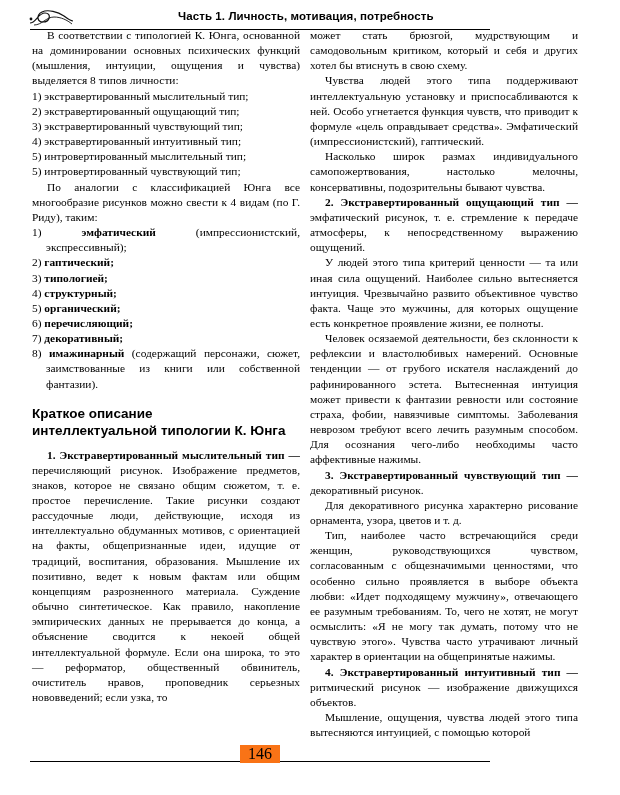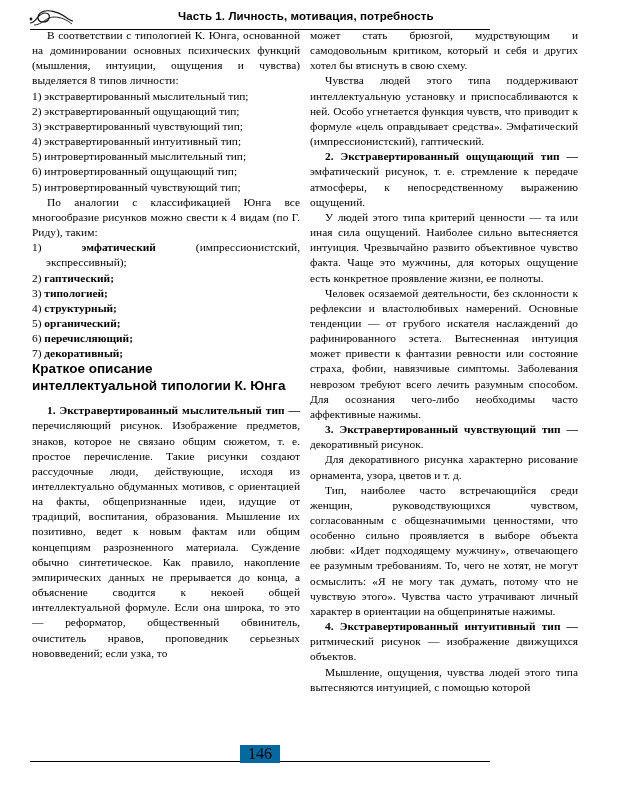--- a/index.html
+++ b/index.html
@@ -86,20 +86,21 @@
     padding-left: 14px;
     text-indent: -14px;
   }
   .b { font-weight: bold; }
   .sechead {
     font-family: "Liberation Sans", sans-serif;
     font-weight: bold;
     font-size: 13.5px;
     line-height: 1.25;
     text-align: left;
+    margin-top: 14px;
     margin-bottom: 8px;
     text-indent: 0;
   }
   
   .footer {
     position: absolute;
     left: 30px;
     right: 30px;
     bottom: 26px;
     height: 24px;
@@ -109,21 +110,21 @@
     left: 0;
     right: 0;
     top: 16px;
     border-bottom: 1px solid #000;
   }
   .pageno-wrap {
     position: absolute;
     left: 50%;
     top: 0;
     transform: translateX(-50%);
-    background: #0369a1;
+    background: #f97316;
     padding: 0 8px;
     z-index: 2;
   }
 </style>
 </head>
 <body>
 
 <div class="page">
 
   <div class="header">
@@ -141,44 +142,45 @@
   <div class="columns">
 
     <div class="col">
       <p class="ind">В соответствии с типологией К. Юнга, основанной на доминировании основных психических функций (мышления, интуиции, ощущения и чувства) выделяется 8 типов личности:</p>
 
       <p class="listline">1) экстравертированный мыслительный тип;</p>
       <p class="listline">2) экстравертированный ощущающий тип;</p>
       <p class="listline">3) экстравертированный чувствующий тип;</p>
       <p class="listline">4) экстравертированный интуитивный тип;</p>
       <p class="listline">5) интровертированный мыслительный тип;</p>
-      <p class="listline">6) интровертированный ощущающий тип;</p>
       <p class="listline">5) интровертированный чувствующий тип;</p>
 
       <p class="ind">По аналогии с классификацией Юнга все многообразие рисунков можно свести к 4 видам (по Г. Риду), таким:</p>
 
       <p class="listline"><span>1)</span> <span class="b">эмфатический</span><span> (импрессионистский, экспрессивный);</span></p>
       <p class="listline"><span>2)</span> <span class="b">гаптический;</span><span></span></p>
       <p class="listline"><span>3)</span> <span class="b">типологией;</span><span></span></p>
       <p class="listline"><span>4)</span> <span class="b">структурный;</span><span></span></p>
       <p class="listline"><span>5)</span> <span class="b">органический;</span><span></span></p>
       <p class="listline"><span>6)</span> <span class="b">перечисляющий;</span><span></span></p>
       <p class="listline"><span>7)</span> <span class="b">декоративный;</span><span></span></p>
+      <p class="listline"><span>8)</span> <span class="b">имажинарный</span><span> (содержащий персонажи, сюжет, заимствованные из книги или собственной фантазии).</span></p>
 
       <div class="sechead">
         <div>Краткое описание</div>
         <div>интеллектуальной типологии К. Юнга</div>
       </div>
 
       <p class="ind"><span class="b">1. Экстравертированный мыслительный тип —</span><span> перечисляющий рисунок. Изображение предметов, знаков, которое не связано общим сюжетом, т. е. простое перечисление. Такие рисунки создают рассудочные люди, действующие, исходя из интеллектуально обдуманных мотивов, с ориентацией на факты, общепризнанные идеи, идущие от традиций, воспитания, образования. Мышление их позитивно, ведет к новым фактам или общим концепциям разрозненного материала. Суждение обычно синтетическое. Как правило, накопление эмпирических данных не прерывается до конца, а объяснение сводится к некоей общей интеллектуальной формуле. Если она широка, то это — реформатор, общественный обвинитель, очиститель нравов, проповедник серьезных нововведений; если узка, то</span></p>
     </div>
 
     <div class="col">
       <p class="noind">может стать брюзгой, мудрствующим и самодовольным критиком, который и себя и других хотел бы втиснуть в свою схему.</p>
       <p class="ind">Чувства людей этого типа поддерживают интеллектуальную установку и приспосабливаются к ней. Особо угнетается функция чувств, что приводит к формуле «цель оправдывает средства». Эмфатический (импрессионистский), гаптический.</p>
+      <p class="ind">Насколько широк размах индивидуального самопожертвования, настолько мелочны, консервативны, подозрительны бывают чувства.</p>
 
       <p class="ind"><span class="b">2. Экстравертированный ощущающий тип —</span><span> эмфатический рисунок, т. е. стремление к передаче атмосферы, к непосредственному выражению ощущений.</span></p>
 
       <p class="ind">У людей этого типа критерий ценности — та или иная сила ощущений. Наиболее сильно вытесняется интуиция. Чрезвычайно развито объективное чувство факта. Чаще это мужчины, для которых ощущение есть конкретное проявление жизни, ее полноты.</p>
       <p class="ind">Человек осязаемой деятельности, без склонности к рефлексии и властолюбивых намерений. Основные тенденции — от грубого искателя наслаждений до рафинированного эстета. Вытесненная интуиция может привести к фантазии ревности или состояние страха, фобии, навязчивые симптомы. Заболевания неврозом требуют всего лечить разумным способом. Для осознания чего-либо необходимы часто аффективные нажимы.</p>
 
       <p class="ind"><span class="b">3. Экстравертированный чувствующий тип —</span><span> декоративный рисунок.</span></p>
 
       <p class="ind">Для декоративного рисунка характерно рисование орнамента, узора, цветов и т. д.</p>
       <p class="ind">Тип, наиболее часто встречающийся среди женщин, руководствующихся чувством, согласованным с общезначимыми ценностями, что особенно сильно проявляется в выборе объекта любви: «Идет подходящему мужчину», отвечающего ее разумным требованиям. То, чего не хотят, не могут осмыслить: «Я не могу так думать, потому что не чувствую этого». Чувства часто утрачивают личный характер в ориентации на общепринятые нажимы.</p>

